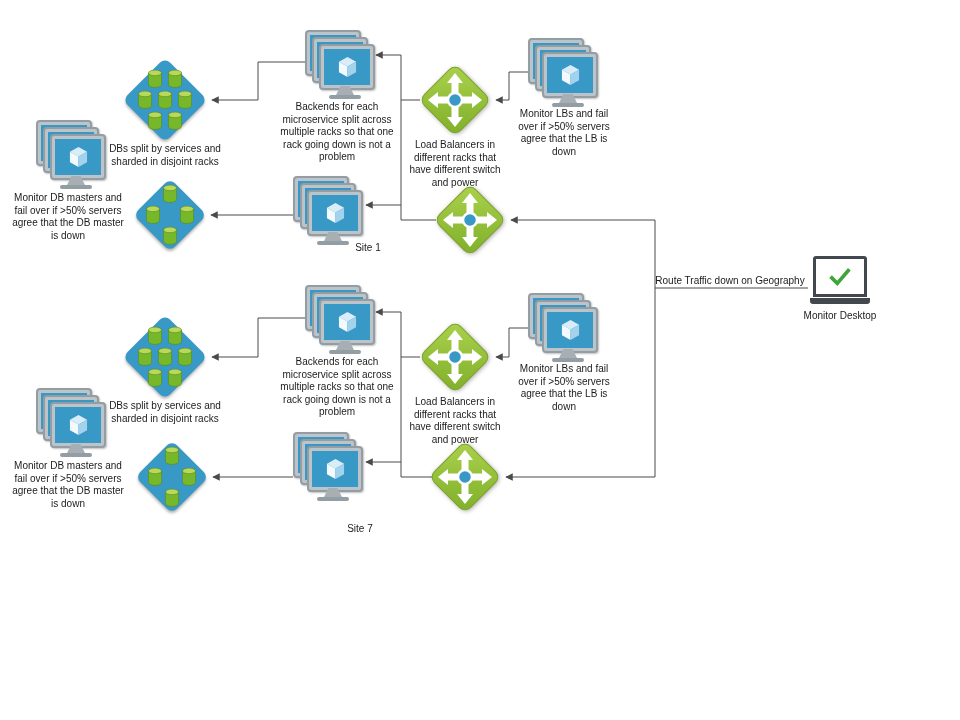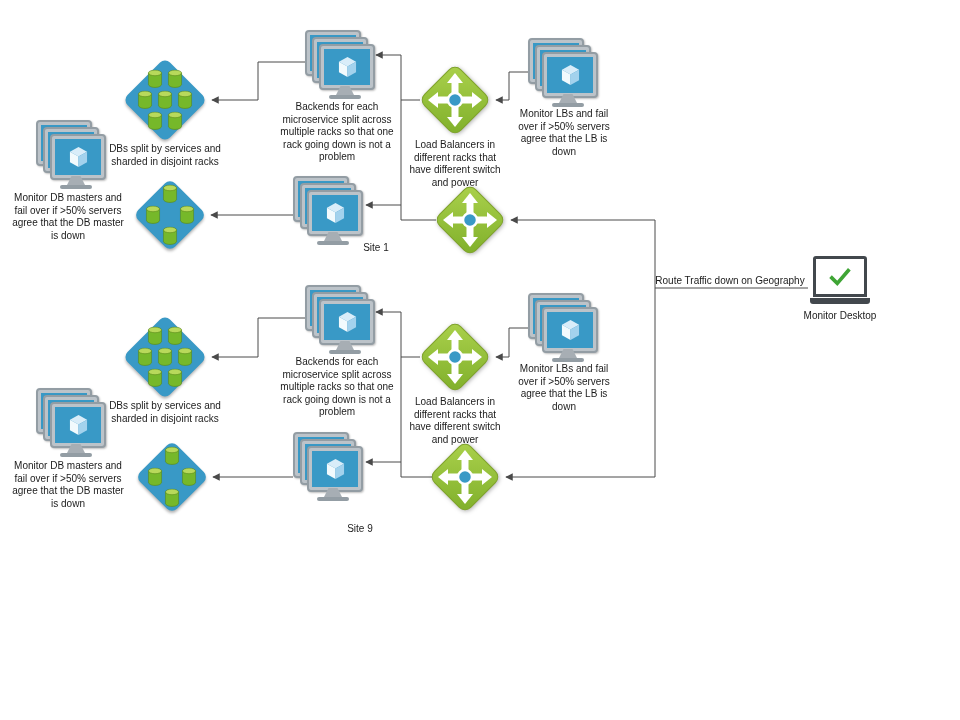--- a/index.html
+++ b/index.html
@@ -240,21 +240,21 @@
     <div class="monitor m1">
         <div class="screen">
           <svg class="cube" viewBox="0 0 20 22">
             <use href="#cubeDef" xlink:href="#cubeDef"></use>
           </svg>
         </div>
       </div>
     <div class="vm-stand"></div>
     <div class="vm-base"></div>
   </div>
-  <div class="label" style="left:344px;top:242px;width:64px">Site 1</div>
+  <div class="label" style="left:336px;top:242px;width:64px">Site 1</div>
 
   <div class="node lb" style="left:432px;top:182px">
     <svg viewBox="0 0 76 76">
         <use href="#lbDef" xlink:href="#lbDef"></use>
       </svg>
   </div>
 
   <div class="node vm-stack" style="left:305px;top:285px">
     <div class="monitor m3">
         <div class="screen">
@@ -403,21 +403,21 @@
     <div class="monitor m1">
         <div class="screen">
           <svg class="cube" viewBox="0 0 20 22">
             <use href="#cubeDef" xlink:href="#cubeDef"></use>
           </svg>
         </div>
       </div>
     <div class="vm-stand"></div>
     <div class="vm-base"></div>
   </div>
-  <div class="label" style="left:328px;top:523px;width:64px">Site 9</div>
+  <div class="label" style="left:328px;top:523px;width:64px">Site 7</div>
 
   <div class="node lb" style="left:427px;top:439px">
     <svg viewBox="0 0 76 76">
         <use href="#lbDef" xlink:href="#lbDef"></use>
       </svg>
   </div>
 
   <div class="label" style="left:645px;top:275px;width:170px;white-space:nowrap">Route Traffic down on Geography</div>
 
   <div class="node laptop" style="left:810px;top:256px">

